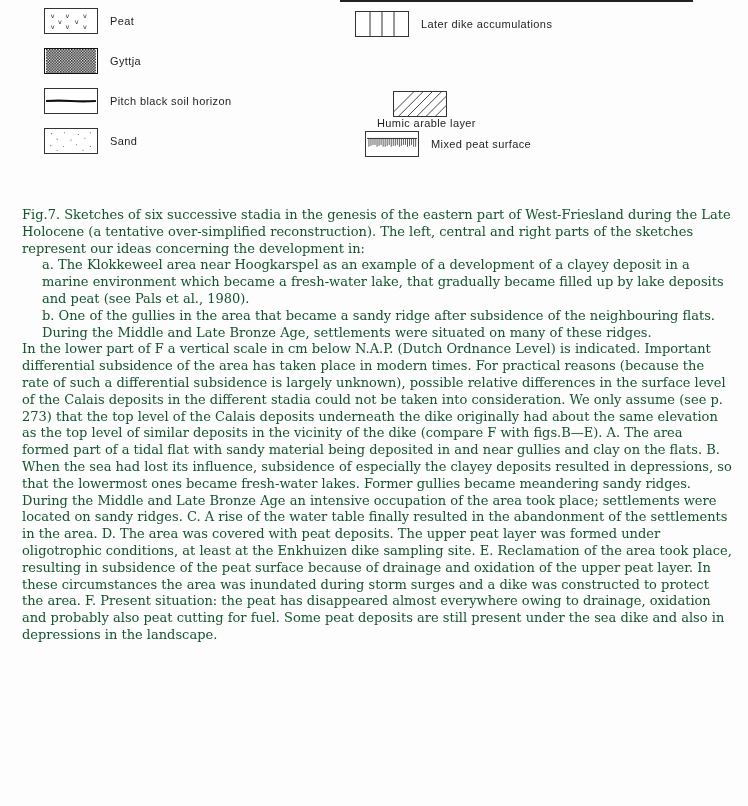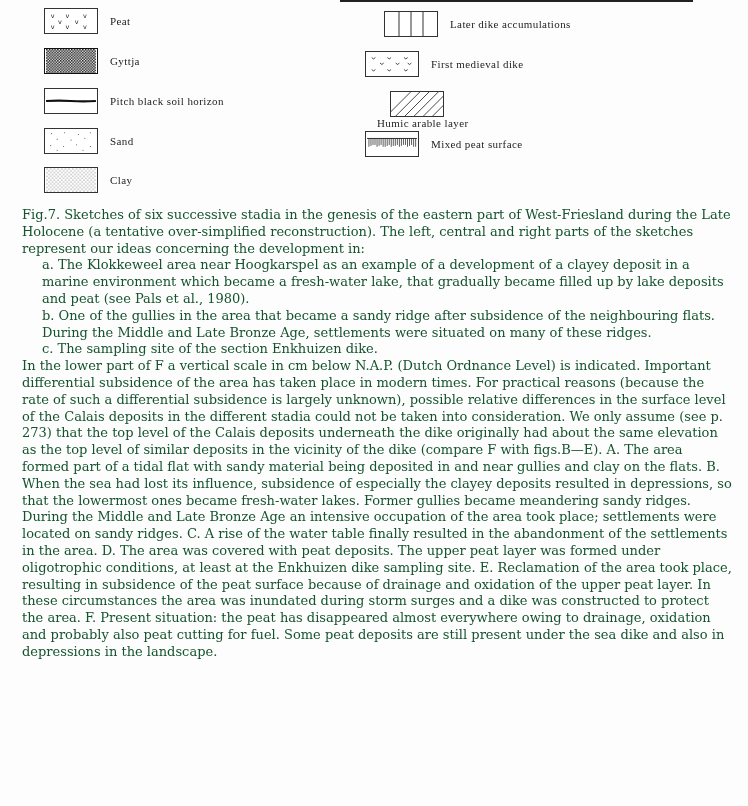--- a/index.html
+++ b/index.html
@@ -11,21 +11,21 @@
     position: absolute; left: 340px; top: 0; width: 353px; height: 2px; background: #222;
   }
   .legend { position: absolute; top: 0; left: 0; width: 748px; height: 200px; }
   .leg-item { position: absolute; height: 28px; display: flex; align-items: center; }
   .swatch {
     width: 54px; height: 26px; border: 1px solid #333; box-sizing: border-box;
     background: #fff; position: relative; overflow: hidden; flex: none;
   }
   .swatch svg { position: absolute; left: 0; top: 0; width: 100%; height: 100%; }
   .leg-label {
-    font-family: Liberation Serif, serif; font-size: 11px; letter-spacing: 0.4px;
+    font-family: Liberation Sans, sans-serif; font-size: 11px; letter-spacing: 0.4px;
     margin-left: 12px; white-space: nowrap; color: #1e1e1e;
   }
   .caption {
     position: absolute; left: 22px; top: 207px; width: 710px;
     font-family: "DejaVu Serif", serif; font-size: 13px; line-height: 16.8px;
     color: #14532d;
   }
   .caption p { margin: 0; }
   .caption .indent { padding-left: 20px; }
 </style>
@@ -91,64 +91,32 @@
             <circle cx="19" cy="19" r=".6"></circle>
             <circle cx="33" cy="17" r=".6"></circle>
             <circle cx="48" cy="19" r=".6"></circle>
         <circle cx="12" cy="23" r=".6"></circle>
             <circle cx="40" cy="23" r=".6"></circle>
           </g>
         </svg>
     </div>
     <span class="leg-label">Sand</span>
   </div>
-  <div class="leg-item" style="left:44px; top:166px;">
-    <div class="swatch">
-      <svg viewBox="0 0 54 26">
-        <defs>
-            <pattern id="dd" width="4" height="4" patternUnits="userSpaceOnUse">
-          <circle cx="1" cy="1" r=".55" fill="#444"></circle>
-              <circle cx="3" cy="3" r=".55" fill="#444"></circle>
-            </pattern>
-          </defs>
-        <rect width="54" height="26" fill="url(#dd)"></rect>
-        </svg>
-    </div>
-    <span class="leg-label">Clay</span>
-  </div>
 
-  <div class="leg-item" style="left:384px; top:10px;">
+  <div class="leg-item" style="left:355px; top:10px;">
     <div class="swatch">
       <svg viewBox="0 0 54 26">
           <g stroke="#222" stroke-width="1">
             <line x1="14" y1="0" x2="14" y2="26"></line>
             <line x1="27" y1="0" x2="27" y2="26"></line>
             <line x1="40" y1="0" x2="40" y2="26"></line>
           </g>
         </svg>
     </div>
     <span class="leg-label">Later dike accumulations</span>
-  </div>
-  <div class="leg-item" style="left:365px; top:50px;">
-    <div class="swatch">
-      <svg viewBox="0 0 54 26">
-          <g stroke="#222" stroke-width=".9" fill="none">
-        <path d="M5 6 q2 3 4 0"></path>
-            <path d="M22 6 q2 3 4 0"></path>
-            <path d="M40 6 q2 3 4 0"></path>
-        <path d="M14 12 q2 3 4 0"></path>
-            <path d="M31 12 q2 3 4 0"></path>
-            <path d="M44 12 q2 3 4 0"></path>
-        <path d="M5 19 q2 3 4 0"></path>
-            <path d="M22 19 q2 3 4 0"></path>
-            <path d="M40 19 q2 3 4 0"></path>
-          </g>
-        </svg>
-    </div>
-    <span class="leg-label">First medieval dike</span>
   </div>
   <div class="leg-item" style="left:365px; top:91px;flex-direction:column;">
     <div class="swatch">
       <svg viewBox="0 0 54 26">
           <g stroke="#222" stroke-width=".9">
         <line x1="-6" y1="26" x2="20" y2="0"></line>
             <line x1="4" y1="26" x2="30" y2="0"></line>
             <line x1="14" y1="26" x2="40" y2="0"></line>
         <line x1="24" y1="26" x2="50" y2="0"></line>
             <line x1="34" y1="26" x2="60" y2="0"></line>
@@ -191,15 +159,14 @@
         </svg>
     </div>
     <span class="leg-label">Mixed peat surface</span>
   </div>
 </div>
 
 <div class="caption">
   <p>Fig.7. Sketches of six successive stadia in the genesis of the eastern part of West-Friesland during the Late Holocene (a tentative over-simplified reconstruction). The left, central and right parts of the sketches represent our ideas concerning the development in:</p>
   <p class="indent">a. The Klokkeweel area near Hoogkarspel as an example of a development of a clayey deposit in a marine environment which became a fresh-water lake, that gradually became filled up by lake deposits and peat (see Pals et al., 1980).</p>
   <p class="indent">b. One of the gullies in the area that became a sandy ridge after subsidence of the neighbouring flats. During the Middle and Late Bronze Age, settlements were situated on many of these ridges.</p>
-  <p class="indent">c. The sampling site of the section Enkhuizen dike.</p>
   <p>In the lower part of F a vertical scale in cm below N.A.P. (Dutch Ordnance Level) is indicated. Important differential subsidence of the area has taken place in modern times. For practical reasons (because the rate of such a differential subsidence is largely unknown), possible relative differences in the surface level of the Calais deposits in the different stadia could not be taken into consideration. We only assume (see p. 273) that the top level of the Calais deposits underneath the dike originally had about the same elevation as the top level of similar deposits in the vicinity of the dike (compare F with figs.B—E). A. The area formed part of a tidal flat with sandy material being deposited in and near gullies and clay on the flats. B. When the sea had lost its influence, subsidence of especially the clayey deposits resulted in depressions, so that the lowermost ones became fresh-water lakes. Former gullies became meandering sandy ridges. During the Middle and Late Bronze Age an intensive occupation of the area took place; settlements were located on sandy ridges. C. A rise of the water table finally resulted in the abandonment of the settlements in the area. D. The area was covered with peat deposits. The upper peat layer was formed under oligotrophic conditions, at least at the Enkhuizen dike sampling site. E. Reclamation of the area took place, resulting in subsidence of the peat surface because of drainage and oxidation of the upper peat layer. In these circumstances the area was inundated during storm surges and a dike was constructed to protect the area. F. Present situation: the peat has disappeared almost everywhere owing to drainage, oxidation and probably also peat cutting for fuel. Some peat deposits are still present under the sea dike and also in depressions in the landscape.</p>
 </div>
 
 </body></html>

